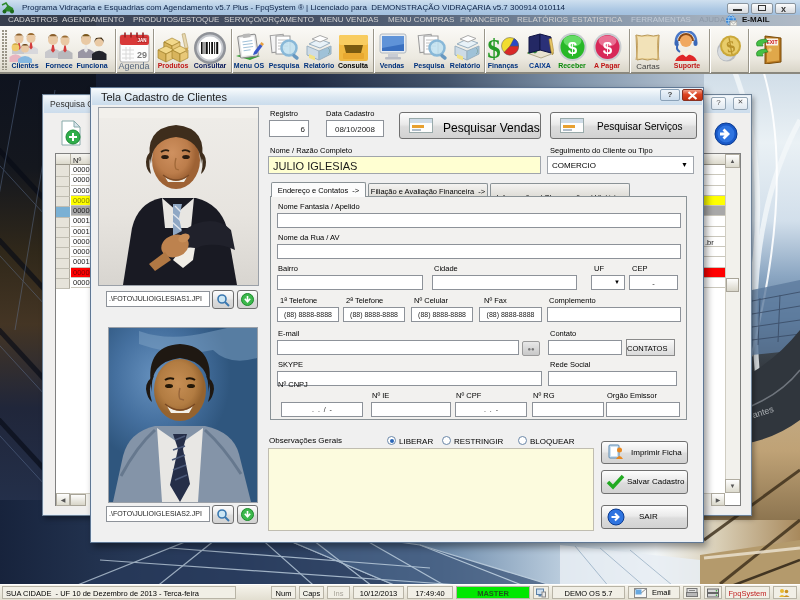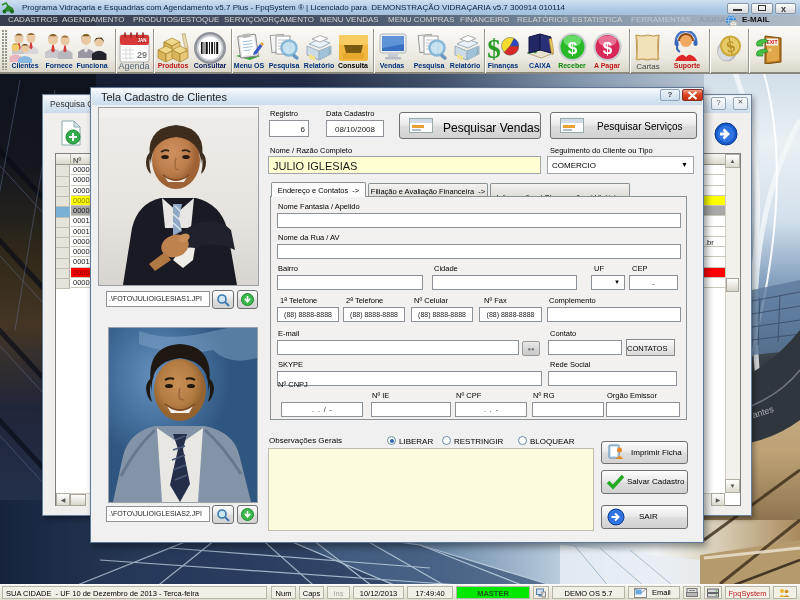--- a/index.html
+++ b/index.html
@@ -707,21 +707,21 @@
   <div class="abs" style="left:536px;top:389px;font-size:8px;color:#000">Salvar Cadastro</div>
   <div class="btn" style="left:510px;top:417px;width:87px;height:24px"></div>
   <svg class="abs" style="left:516px;top:420px" width="18" height="18" viewBox="0 0 18 18">
         <circle cx="9" cy="9" r="8" fill="#2f74e0" stroke="#0a3a90"></circle>
         <path d="M4.5 9 h6 M8 5.5 L11.5 9 L8 12.5" stroke="#fff" stroke-width="2" fill="none"></path>
       </svg>
   <div class="abs" style="left:548px;top:424px;font-size:8px;color:#000">SAIR</div>
 </div>
 
 <div class="abs" style="left:0;top:584px;width:800px;height:16px;background:linear-gradient(#f6f4ec,#e2ded0);border-top:1px solid #fff;font-size:7.5px;color:#000">
-  <div class="abs" style="left:2px;top:1px;width:265px;height:13px;border:1px solid #b8b4a6;background:#f1efe6;padding:2px 0 8px 3px">SUA CIDADE &nbsp;- UF 10 de Dezembro de 2013 - Terca-feira</div>
+  <div class="abs" style="left:2px;top:1px;width:234px;height:13px;border:1px solid #b8b4a6;background:#f1efe6;padding:2px 0 8px 3px">SUA CIDADE &nbsp;- UF 10 de Dezembro de 2013 - Terca-feira</div>
   <div class="abs" style="left:271px;top:1px;width:25px;height:13px;border:1px solid #b8b4a6;background:#f1efe6;text-align:center;padding-top:2px">Num</div>
   <div class="abs" style="left:299px;top:1px;width:25px;height:13px;border:1px solid #b8b4a6;background:#f1efe6;text-align:center;padding-top:2px">Caps</div>
   <div class="abs" style="left:327px;top:1px;width:23px;height:13px;border:1px solid #b8b4a6;background:#f1efe6;text-align:center;padding-top:2px;color:#a8a49a">Ins</div>
   <div class="abs" style="left:353px;top:1px;width:51px;height:13px;border:1px solid #b8b4a6;background:#f1efe6;text-align:center;padding-top:2px">10/12/2013</div>
   <div class="abs" style="left:407px;top:1px;width:46px;height:13px;border:1px solid #b8b4a6;background:#f1efe6;text-align:center;padding-top:2px">17:49:40</div>
   <div class="abs" style="left:456px;top:1px;width:74px;height:13px;border:1px solid #b8b4a6;background:#00e800;text-align:center;padding-top:2px;font-weight:bold;color:#1a5a1a">MASTER</div>
   <div class="abs" style="left:533px;top:1px;width:16px;height:13px;border:1px solid #b8b4a6;background:#f1efe6"></div>
   <svg class="abs" style="left:536px;top:3px" width="10" height="10" viewBox="0 0 10 10">
         <rect x="0.5" y="1" width="7" height="5.5" fill="#cfe0f0" stroke="#5a80a8"></rect>
         <rect x="2.5" y="7" width="3" height="1.5" fill="#5a80a8"></rect>

